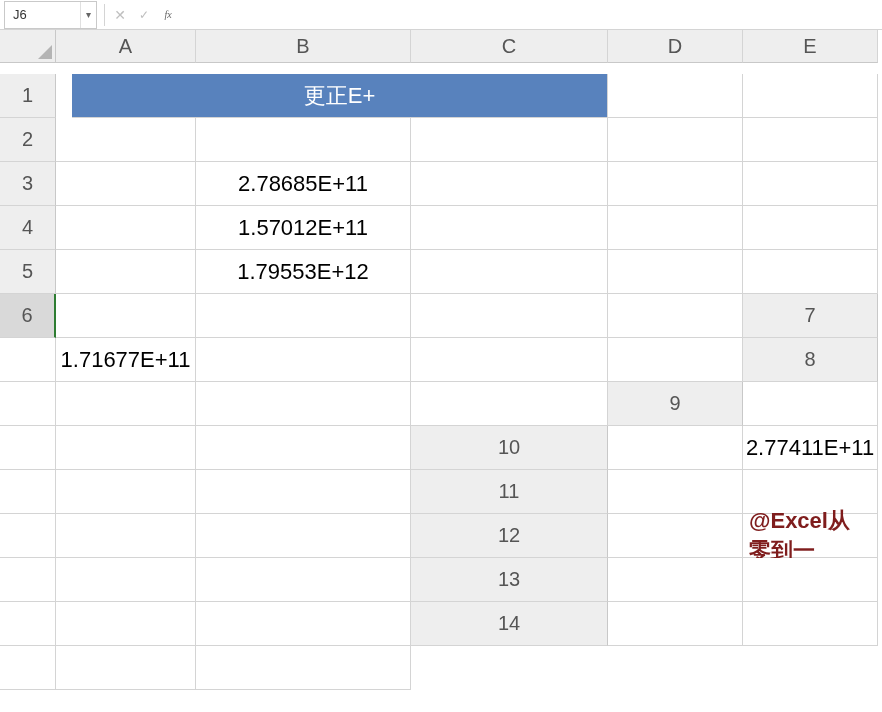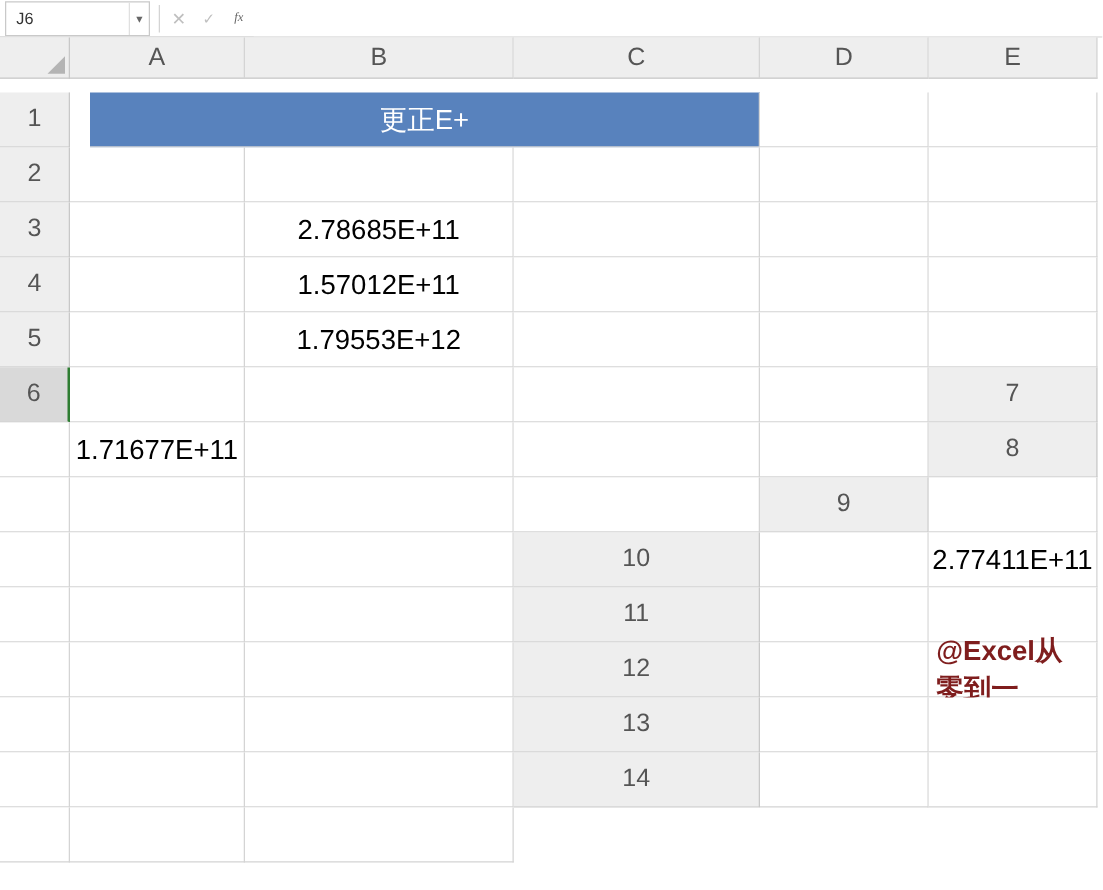--- a/index.html
+++ b/index.html
@@ -16,21 +16,21 @@
       align-items: center;
       height: 30px;
       border-bottom: 1px solid #d4d4d4;
       background: #fff;
       font-size: 13px;
     }
     .name-box-wrap {
       display: flex;
       align-items: center;
       height: 28px;
-      width: 116px;
+      width: 93px;
       border: 1px solid #c9c9c9;
       background: #fff;
       margin: 1px 0 1px 4px;
     }
     .name-box {
       flex: 1;
       padding: 0 8px;
       font-size: 13px;
       color: #333;
     }

